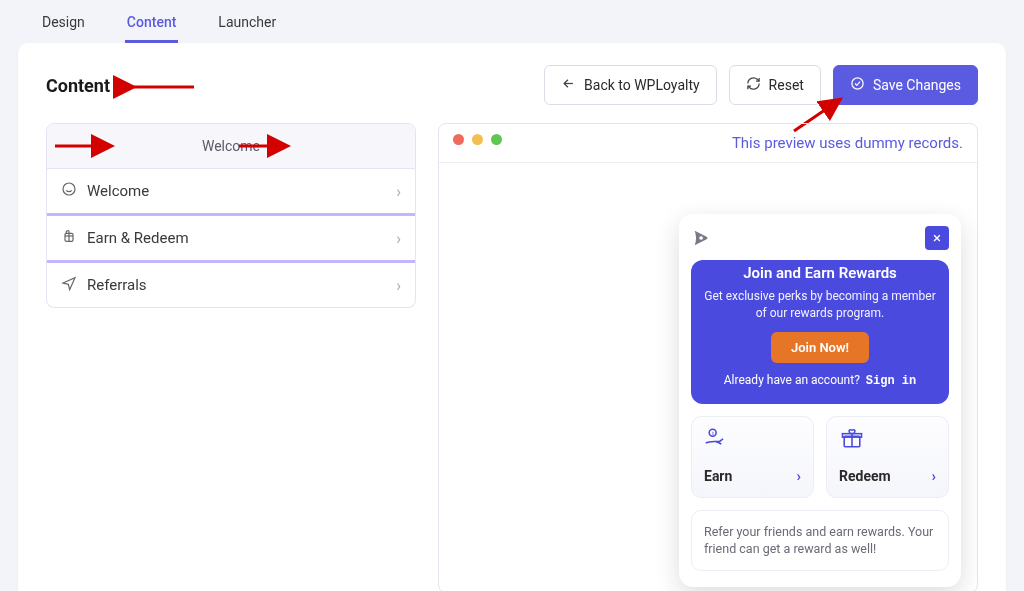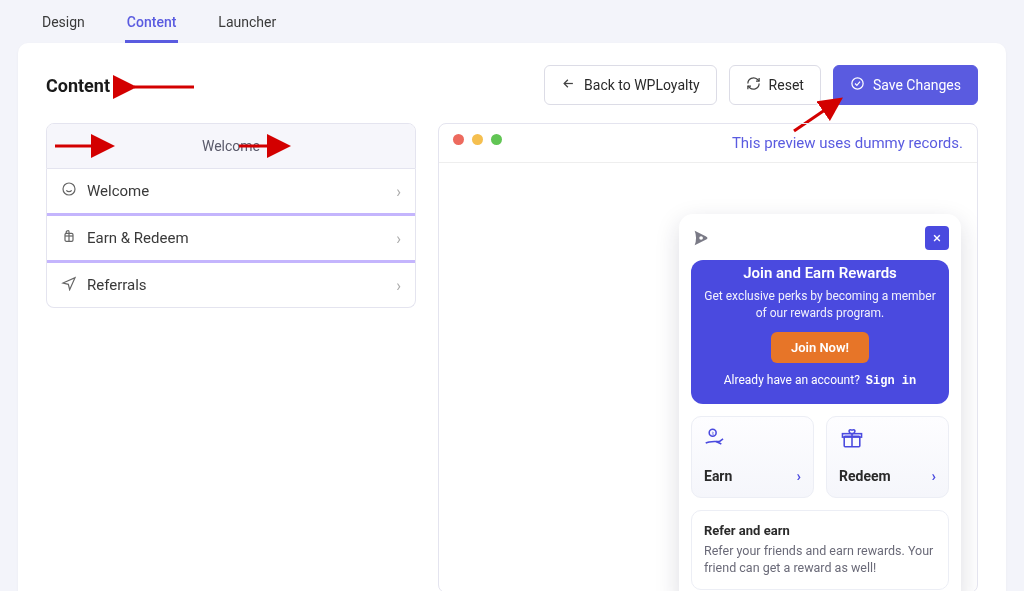--- a/index.html
+++ b/index.html
@@ -265,20 +265,19 @@
                   </svg>
               </span>
               <div class="tile-row">
                   <span>Redeem</span>
                   <span class="chv">›</span>
                 </div>
             </div>
           </div>
 
           <div class="refer">
-            <h4>Refer and earn</h4>
             <p>Refer your friends and earn rewards. Your friend can get a reward as well!</p>
           </div>
         </div>
       </div>
     </div>
   </div>
 </div>
 
 </body></html>

